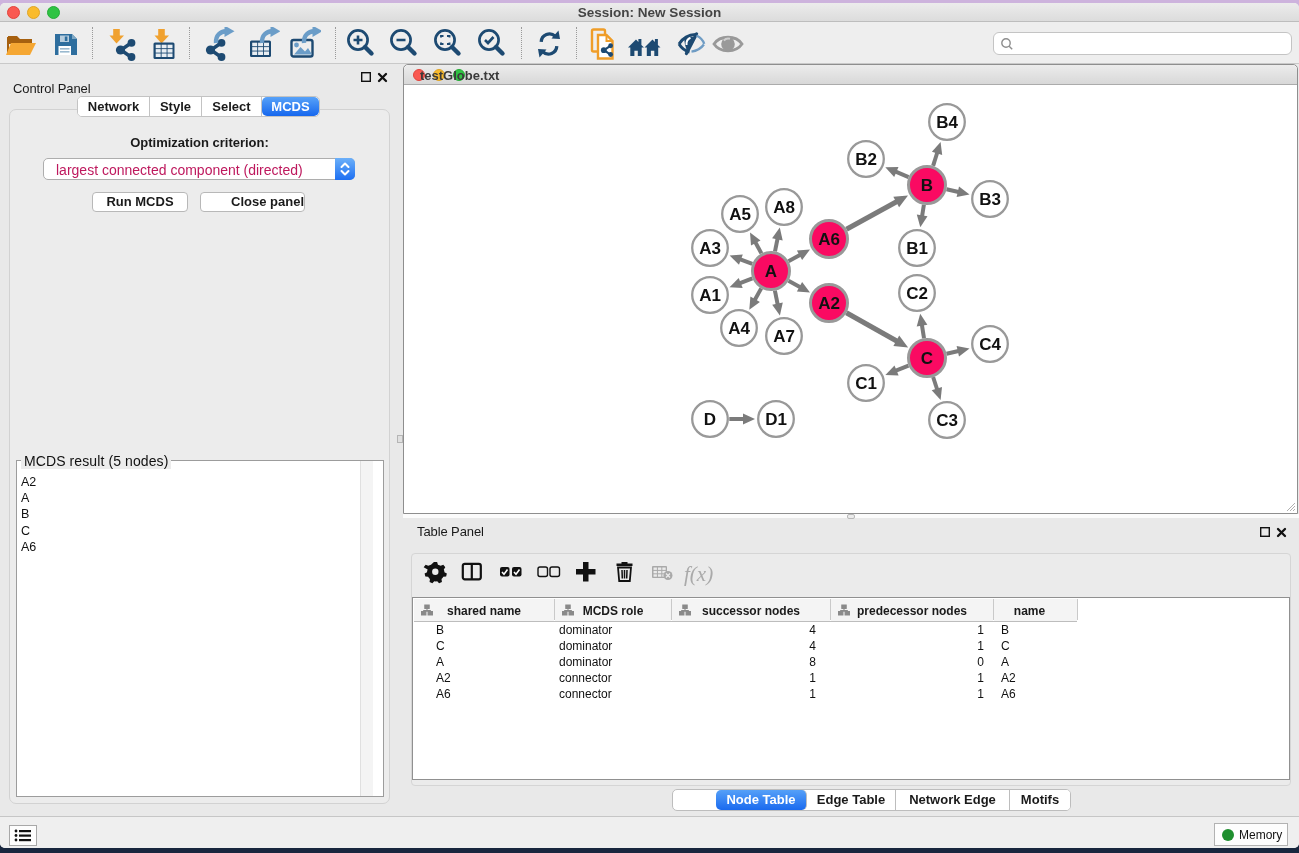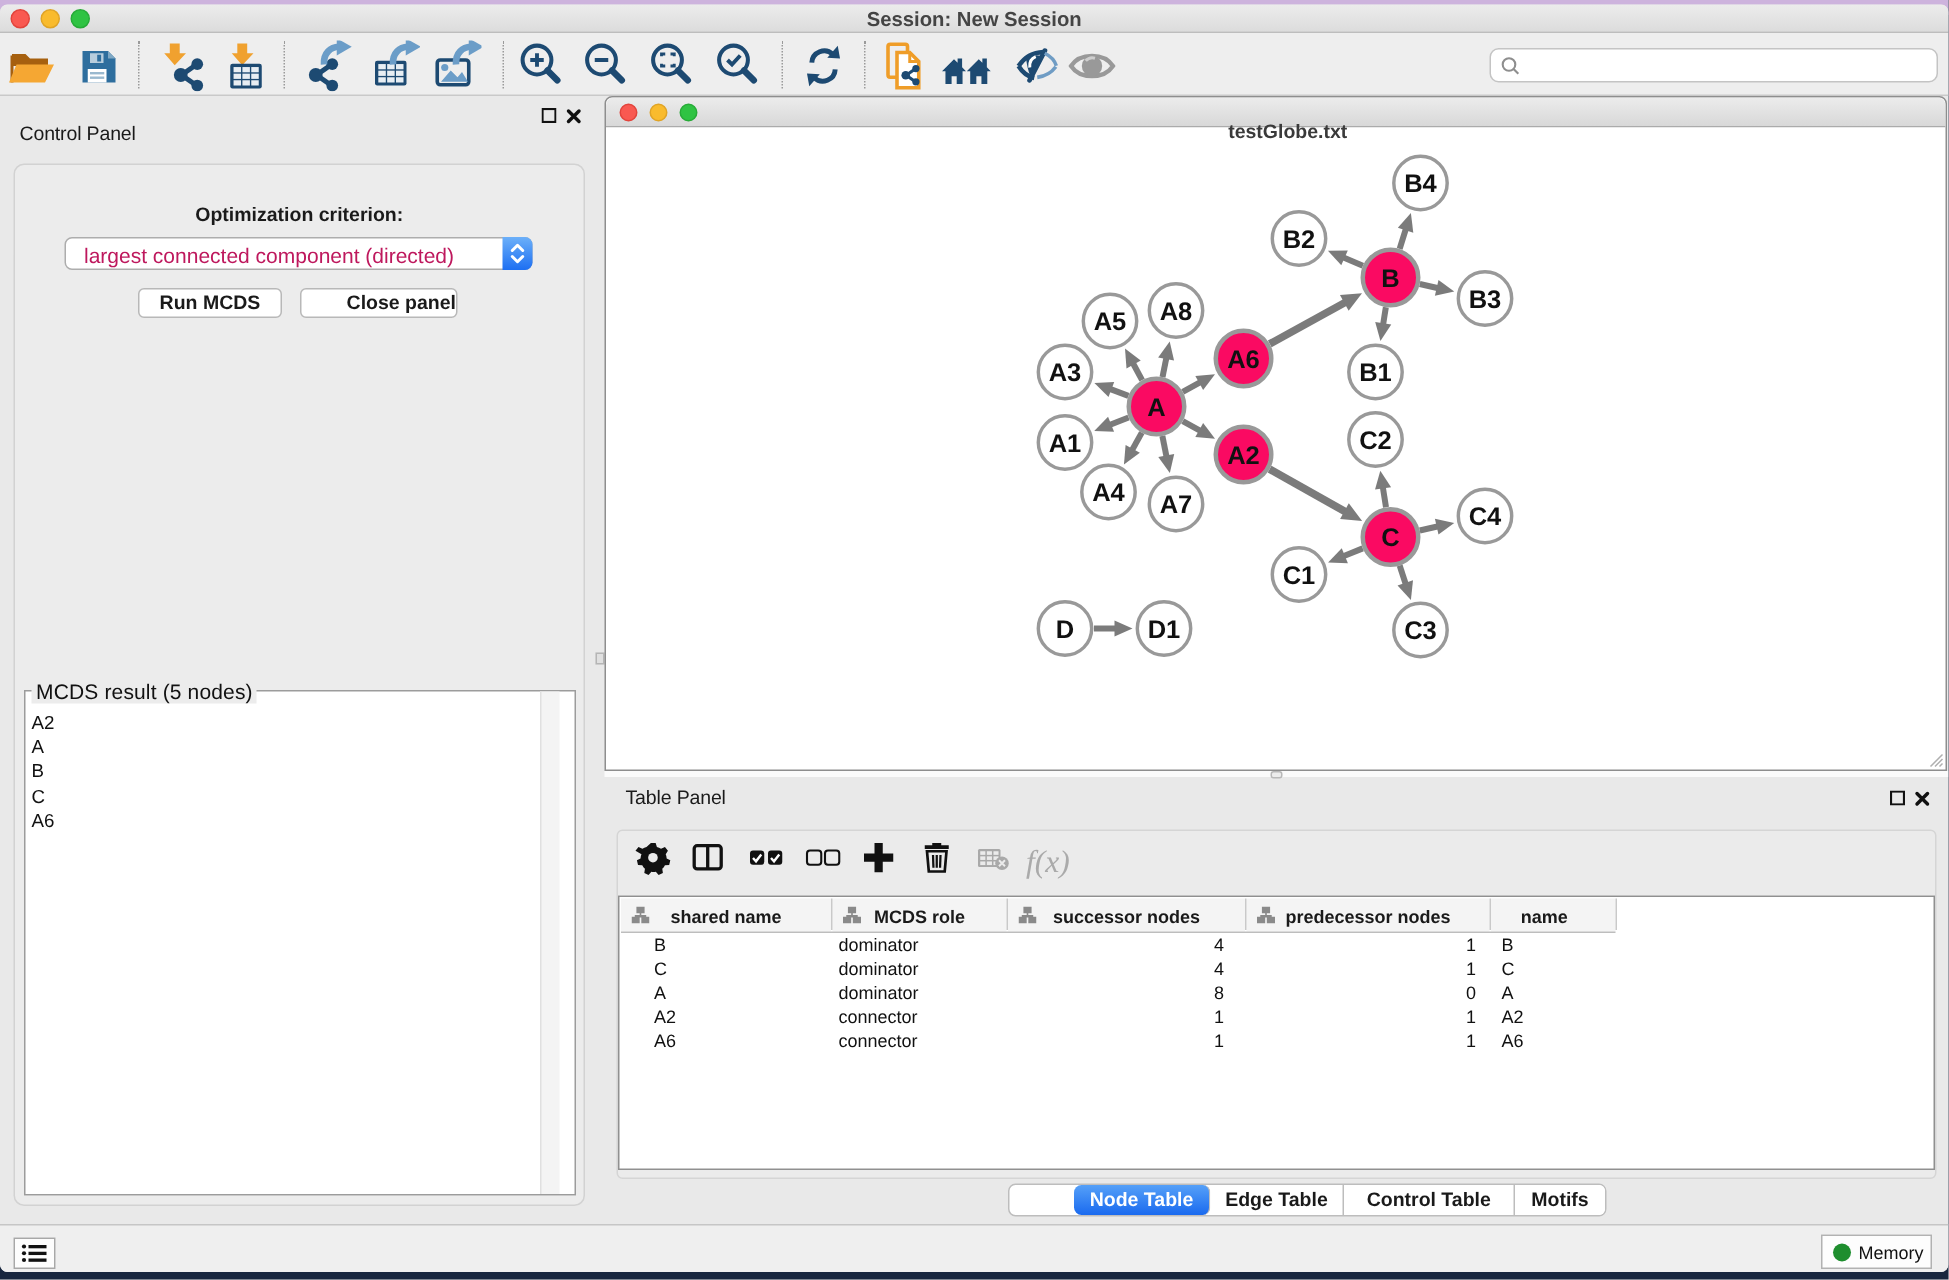--- a/index.html
+++ b/index.html
@@ -26,21 +26,21 @@
 .combo .txt { position:absolute; left:12px; top:3px; font-size:14px; color:#be185d; }
 .combo .step { position:absolute; right:-1px; top:-1px; width:20px; height:22px; border-radius:0 5px 5px 0; background:linear-gradient(#6cb0f9,#1d6ff2); }
 .btn { position:absolute; height:20px; background:#fff; border:1px solid #b8b8b8; border-radius:4px; font-size:13px; font-weight:bold; color:#1a1a1a; text-align:center; line-height:18px; }
 .mcdsbox { position:absolute; left:16px; top:457px; width:368px; height:337px; background:#fff; border:1px solid #9c9c9c; }
 .mcdslab { position:absolute; left:21px; top:450px; background:#ececec; padding:0 3px; font-size:14px; color:#111; letter-spacing:0.1px; }
 .mcdslist { position:absolute; left:21px; top:471px; font-size:12.5px; color:#111; line-height:16.2px; }
 .mcdssb { position:absolute; left:360px; top:458px; width:13px; height:335px; background:#f4f4f4; border-left:1px solid #e0e0e0; }
 
 .netwin { position:absolute; left:403px; top:61px; width:895px; height:450px; background:#fff; border:1px solid #8e8e8e; border-radius:5px 5px 0 0; }
 .nettitle { position:absolute; left:0; top:0; width:100%; height:20px; background:linear-gradient(#ececec,#d8d8d8); border-bottom:1px solid #ababab; border-radius:5px 5px 0 0;}
-.nettitle .t { position:absolute; left:16px; right:0; top:3px; text-align:center; font-size:13px; font-weight:bold; color:#3a3a3a;margin-top:12px; }
+.nettitle .t { position:absolute; left:16px; right:0; top:3px; text-align:left; font-size:13px; font-weight:bold; color:#3a3a3a; }
 .divider { position:absolute; left:403px; top:511px; width:896px; height:4px; background:#fbfbfb; }
 .divh { position:absolute; left:847px; top:511px; width:8px; height:5px; background:#ececec; border:1px solid #b8b8b8; border-radius:2px; }
 .lefth { position:absolute; left:397px; top:432px; width:6px; height:8px; background:#e0e0e0; border:1px solid #b5b5b5; }
 
 .tp-title { position:absolute; left:417px; top:521px; font-size:13px; color:#1a1a1a; letter-spacing:-0.1px; }
 .tp-panel { position:absolute; left:411px; top:550px; width:880px; height:233px; background:#ebebeb; border:1px solid #d5d5d5; border-radius:4px; }
 .tpicon { position:absolute; }
 .tbl { position:absolute; left:412px; top:594px; width:878px; height:183px; background:#fff; border:1px solid #909090; }
 .thead { position:absolute; top:1px; height:22px; background:#f4f4f4; }
 .ht { position:absolute; top:5px; font-size:12px; font-weight:bold; color:#1a1a1a; text-align:center; width:100%; }
@@ -217,20 +217,26 @@
       </div>
  </div>
  <div class="cp-title">Control Panel</div>
  <svg width="10" height="10" style="position:absolute;left:361px;top:69px" viewBox="0 0 10 10">
       <rect x="0.7" y="0.7" width="8.6" height="8.6" fill="none" stroke="#111" stroke-width="1.4"></rect>
     </svg>
  <svg width="11" height="11" style="position:absolute;left:377px;top:69px" viewBox="0 0 11 11">
       <path d="M2 2 L9 9 M9 2 L2 9" stroke="#111" stroke-width="2.3" stroke-linecap="round"></path>
     </svg>
  <div class="cp-panel"></div>
+ <div class="tabs">
+  <div class="tab" style="width:72px">Network</div>
+  <div class="tab" style="width:52px">Style</div>
+  <div class="tab" style="width:60px">Select</div>
+  <div class="tab sel" style="width:57px">MCDS</div>
+ </div>
  <div class="optlab">Optimization criterion:</div>
  <div class="combo">
       <span class="txt">largest connected component (directed)</span>
    <div class="step">
         <svg width="12" height="16" style="position:absolute;left:4px;top:3px" viewBox="0 0 12 16">
           <path d="M2.5 6 L6 2.5 L9.5 6" fill="none" stroke="#fff" stroke-width="2" stroke-linecap="round" stroke-linejoin="round"></path>
           <path d="M2.5 10 L6 13.5 L9.5 10" fill="none" stroke="#fff" stroke-width="2" stroke-linecap="round" stroke-linejoin="round"></path>
         </svg>
       </div>
  </div>
@@ -438,21 +444,21 @@
  <div class="trow" style="left:588px;top:73px">A2</div>
  <div class="trow" style="left:23px;top:89px">A6</div>
  <div class="trow" style="left:146px;top:89px">connector</div>
  <div class="tnum" style="left:303px;top:89px;width:100px">1</div>
  <div class="tnum" style="left:471px;top:89px;width:100px">1</div>
  <div class="trow" style="left:588px;top:89px">A6</div>
  </div>
  <div class="btabs">
   <div class="tab sel" style="width:91px">Node Table</div>
   <div class="tab" style="width:89px">Edge Table</div>
-  <div class="tab" style="width:114px">Control Table</div>
+  <div class="tab" style="width:114px">Network Edge</div>
   <div class="tab" style="width:60px">Motifs</div>
  </div>
  <div class="status">
   <div class="listbtn">
         <svg width="18" height="15" style="position:absolute;left:4px;top:2px" viewBox="0 0 18 15">
           <circle cx="2" cy="3" r="1.4" fill="#111"></circle>
           <circle cx="2" cy="7.5" r="1.4" fill="#111"></circle>
           <circle cx="2" cy="12" r="1.4" fill="#111"></circle>
           <rect x="5" y="2" width="12" height="2.2" fill="#111"></rect>
           <rect x="5" y="6.5" width="12" height="2.2" fill="#111"></rect>

